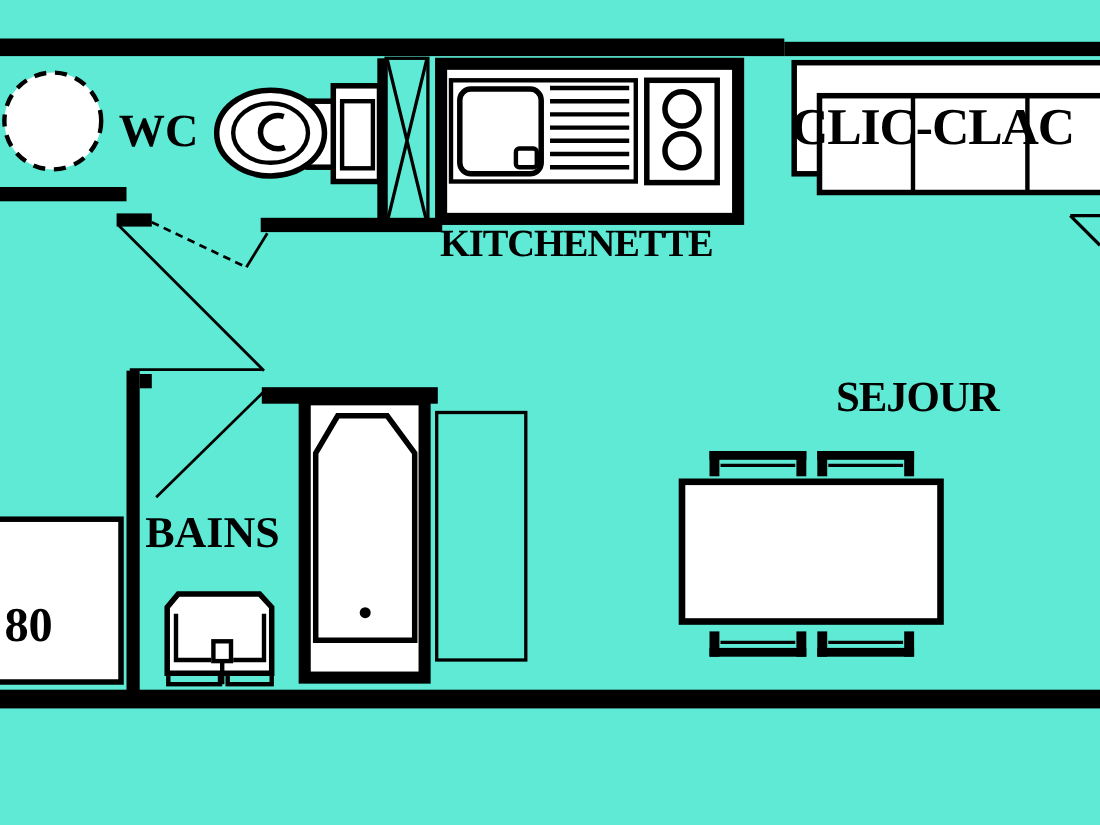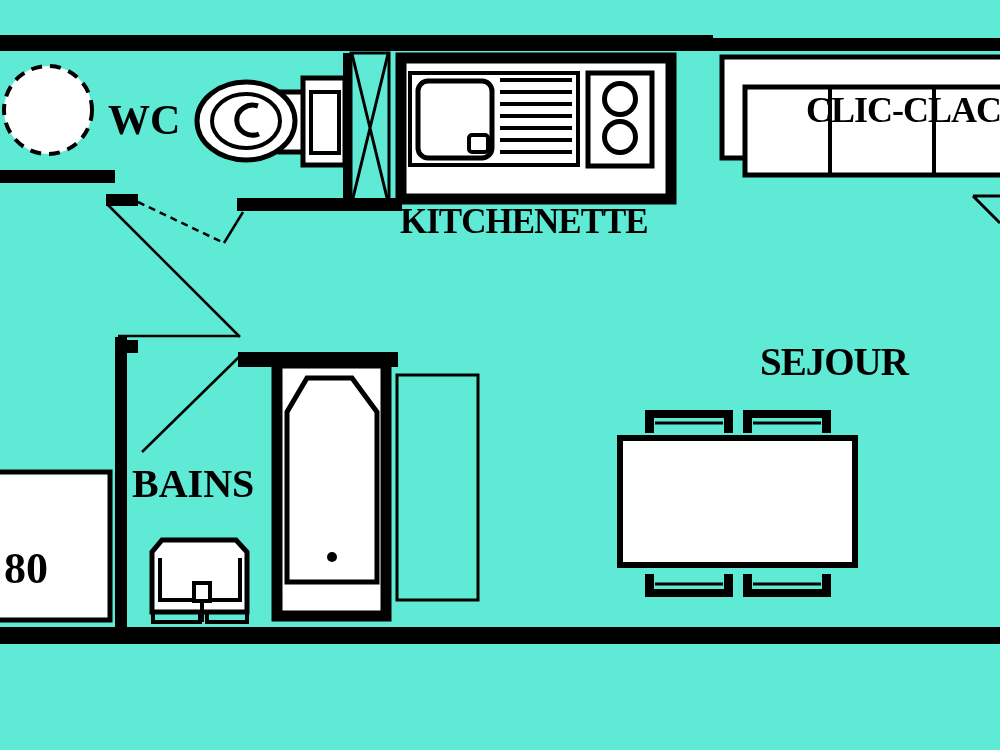--- a/index.html
+++ b/index.html
@@ -5,21 +5,21 @@
   html,body{margin:0;padding:0;background:#fff;}
   #plan{position:relative;width:1000px;height:750px;background:#5eead4;overflow:hidden;
         font-family:Liberation Serif, serif;}
   #plan svg{position:absolute;left:0;top:0;}
   .lbl{position:absolute;font-weight:bold;color:#000;white-space:nowrap;line-height:1;}
   .lbl-wc{left:108px;top:99px;font-size:42px;}
   .lbl-kitchenette{left:400px;top:204px;font-size:35px;letter-spacing:-1px;text-align:right;}
   .lbl-sejour{left:760px;top:342px;font-size:39px;letter-spacing:-1px;}
   .lbl-bains{left:132px;top:464px;font-size:40px;}
   .lbl-90{left:4px;top:547px;font-size:44px;}
-  .lbl-clicclac{left:745px;top:91px;width:256px;text-align:right;font-size:36px;
+  .lbl-clicclac{left:719px;top:91px;width:256px;text-align:right;font-size:47px;
                 letter-spacing:-1px;line-height:1.07;}
 </style>
 </head>
 <body>
 
 <div id="plan">
   <svg width="1000" height="750" viewBox="0 0 1000 750">
 
     <g fill="#000" stroke="none">
       <rect x="0" y="35" width="713" height="16"></rect>

